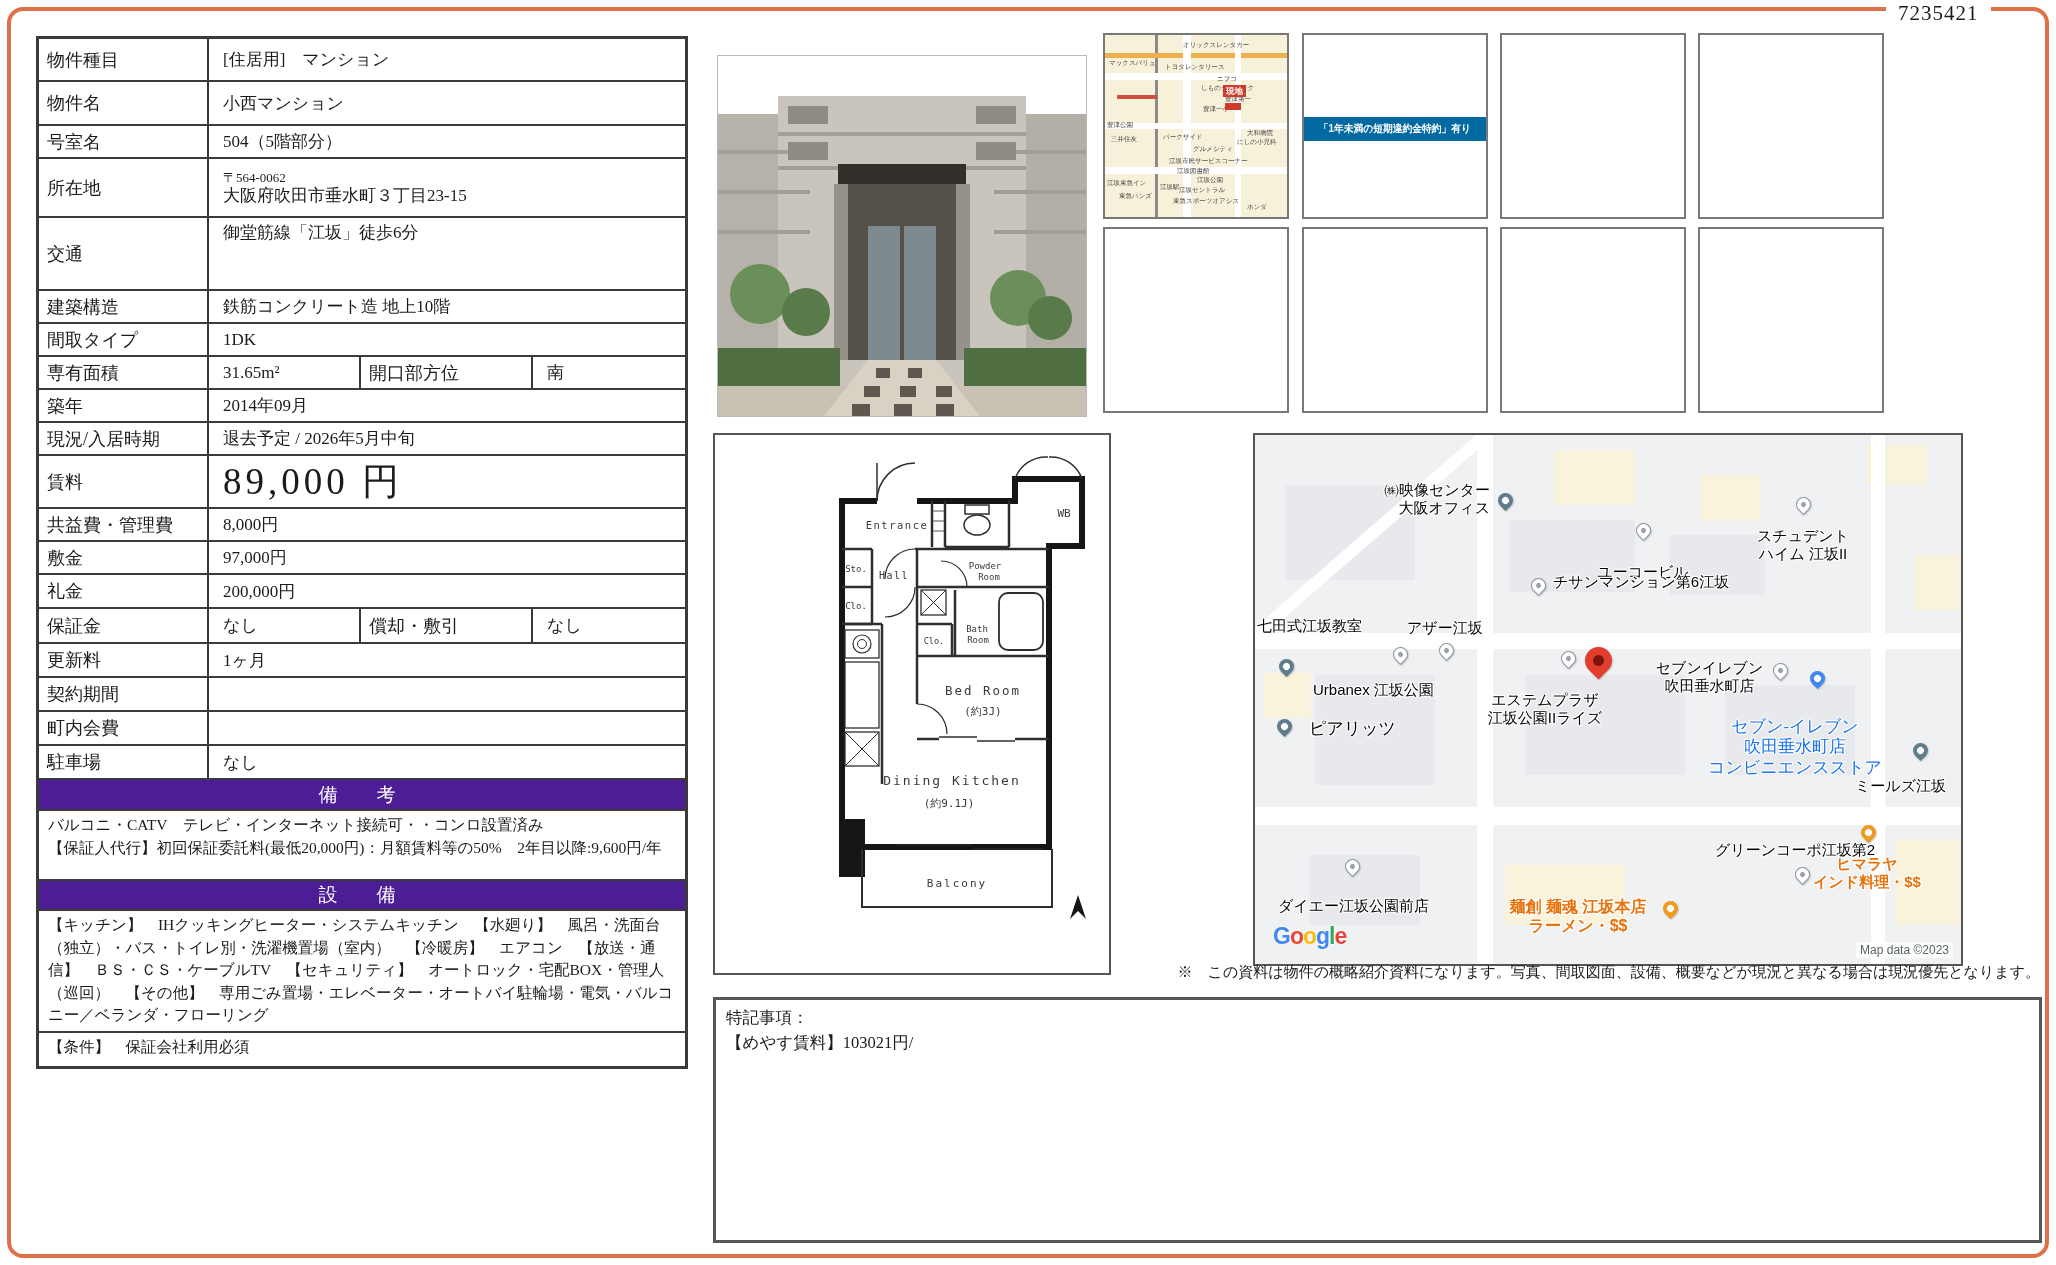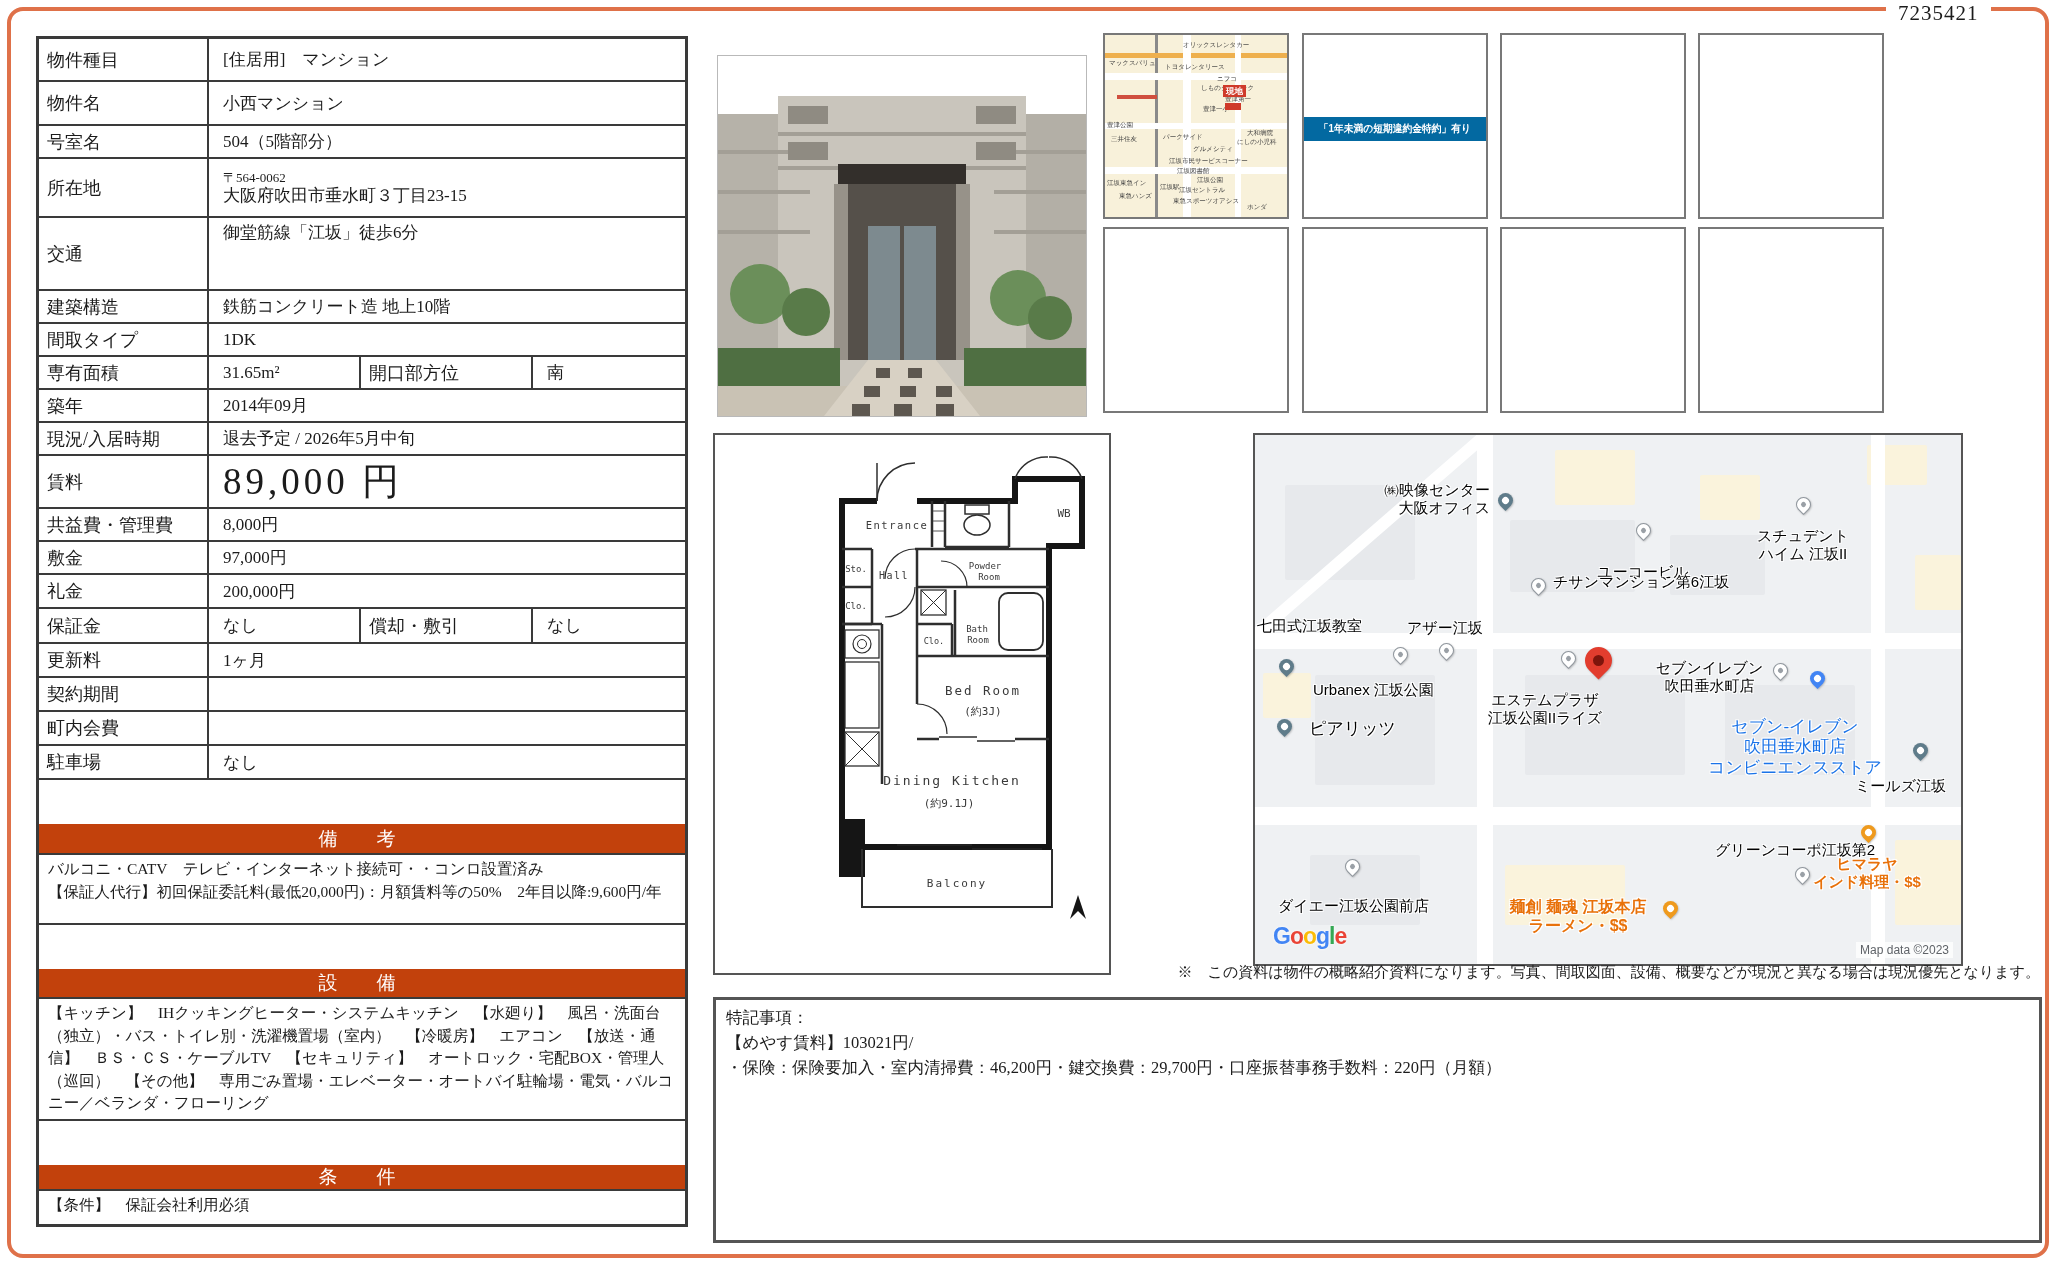--- a/index.html
+++ b/index.html
@@ -17,22 +17,22 @@
   .trow{display:flex;border-bottom:2px solid #3a3a3a;box-sizing:border-box;align-items:center;}
   .trow:last-child{border-bottom:none;}
   .tlabel{width:170px;flex:none;border-right:2px solid #3a3a3a;padding:2px 8px;font-size:18px;box-sizing:border-box;align-self:stretch;display:flex;align-items:center;}
   .tvalue{flex:1;padding:2px 14px;font-size:17px;box-sizing:border-box;}
   .tvalue.half{flex:none;width:152px;border-right:2px solid #3a3a3a;align-self:stretch;display:flex;align-items:center;}
   .tlabel.mid{width:172px;border-left:none;}
   .vtop{align-self:flex-start;padding-top:3px;}
   .zip{font-size:13px;line-height:15px;}
   .addr{font-size:17px;line-height:21px;}
   .rentv{font-size:37px;letter-spacing:4px;}
-  .shead{background:#c2410c;color:#fff;text-align:left;font-size:19px;letter-spacing:10px;
-         border-bottom:2px solid #3a3a3a;display:flex;align-items:center;justify-content:center;box-sizing:border-box;margin-top:44px;}
+  .shead{background:#4c1d95;color:#fff;text-align:left;font-size:19px;letter-spacing:10px;
+         border-bottom:2px solid #3a3a3a;display:flex;align-items:center;justify-content:center;box-sizing:border-box;}
   .sbody{padding:3px 9px;font-size:15.5px;line-height:22.5px;border-bottom:2px solid #3a3a3a;box-sizing:border-box;overflow:hidden;}
 
   
   .photo{left:717px;top:55px;width:368px;height:360px;border:1px solid #b9b9b9;background:#fff;overflow:hidden;}
 
   
   .tbox{width:186px;height:186px;border:2px solid #787878;background:#fff;box-sizing:border-box;overflow:hidden;position:absolute;}
   .badge-band{position:absolute;left:0;right:0;top:82px;height:24px;background:#0369a1;
               display:flex;align-items:center;justify-content:center;}
   .badge-band span{color:#fff;font-size:10.5px;font-weight:bold;font-family:"Liberation Sans",sans-serif;
@@ -177,21 +177,20 @@
 
   <div class="shead" style="height:31px">備　考</div>
   <div class="sbody" style="height:70px">
     <div>バルコニ・CATV　テレビ・インターネット接続可・・コンロ設置済み</div>
     <div>【保証人代行】初回保証委託料(最低20,000円)：月額賃料等の50%　2年目以降:9,600円/年</div>
   </div>
 
   <div class="shead" style="height:30px">設　備</div>
   <div class="sbody" style="height:122px">【キッチン】　IHクッキングヒーター・システムキッチン　【水廻り】　風呂・洗面台（独立）・バス・トイレ別・洗濯機置場（室内）　【冷暖房】　エアコン　【放送・通信】　ＢＳ・ＣＳ・ケーブルTV　【セキュリティ】　オートロック・宅配BOX・管理人（巡回）　【その他】　専用ごみ置場・エレベーター・オートバイ駐輪場・電気・バルコニー／ベランダ・フローリング</div>
 
-  <div class="shead" style="height:26px">条　件</div>
   <div class="sbody" style="height:33px;border-bottom:none">【条件】　保証会社利用必須</div>
 </div>
 
 <div class="abs photo">
   <svg width="368" height="360" viewBox="0 0 368 360">
     <rect x="0" y="0" width="368" height="360" fill="#ffffff"></rect>
     <rect x="0" y="58" width="92" height="302" fill="#b6b2a9"></rect>
     <rect x="276" y="58" width="92" height="302" fill="#b3afa6"></rect>
     <rect x="60" y="40" width="248" height="320" fill="#c9c5bc"></rect>
     <g stroke="#a39f96" stroke-width="4">
@@ -480,14 +479,13 @@
 
   <div class="glogo"><b>G</b><b>o</b><b>o</b><b>g</b><b>l</b><b>e</b></div>
   <div class="mapdata">Map data ©2023</div>
 </div>
 
 <div class="abs disclaimer">※　この資料は物件の概略紹介資料になります。写真、間取図面、設備、概要などが現況と異なる場合は現況優先となります。</div>
 
 <div class="abs notesbox">
   <div>特記事項：</div>
   <div>【めやす賃料】103021円/</div>
-  <div>・保険：保険要加入・室内清掃費：46,200円・鍵交換費：29,700円・口座振替事務手数料：220円（月額）</div>
 </div>
 
 </body></html>

